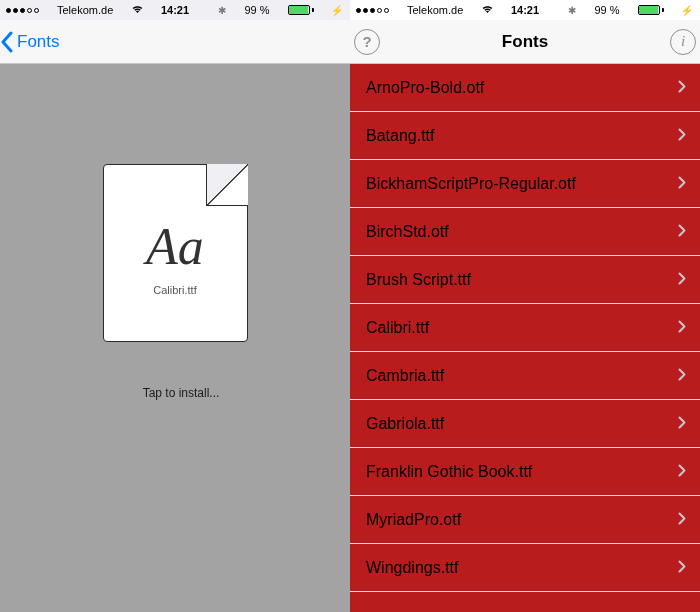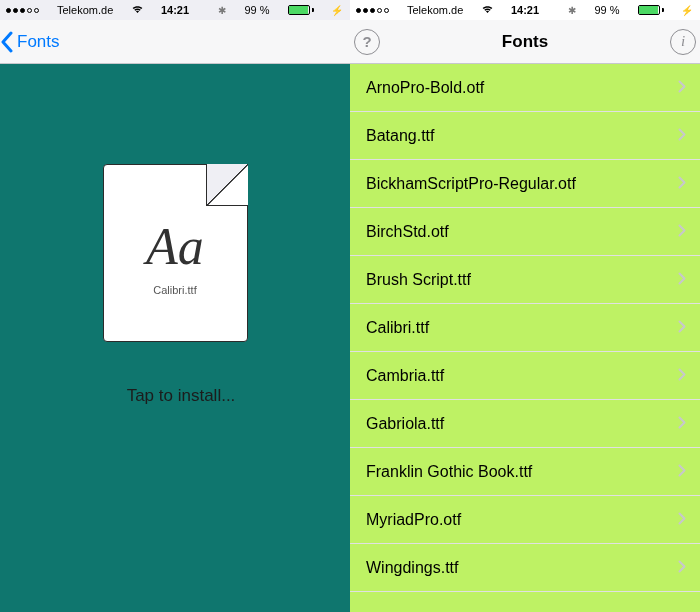--- a/index.html
+++ b/index.html
@@ -28,29 +28,29 @@
   .nav { height: 44px; background: #f7f7f8; border-bottom: 1px solid #c7c7cc; display: flex; align-items: center; position: relative; padding: 0 0; }
   .nav .back { display: flex; align-items: center; color: #007aff; font-size: 17px; cursor: pointer; }
   .nav .back svg { width: 13px; height: 22px; margin-right: 4px; }
   .nav .title { position: absolute; left: 50%; transform: translateX(-50%); font-size: 17px; font-weight: 600; color: #000; }
   .nav .cbtn { width: 26px; height: 26px; border: 1.5px solid #8e8e93; border-radius: 50%; display: flex; align-items: center; justify-content: center; color: #8e8e93; font-family: Georgia, serif; font-style: italic; font-size: 15px; cursor: pointer; }
   .nav .cbtn.q { font-weight: 600; font-family: Helvetica; font-style: normal; }
   .nav .l { margin-left: 4px; }
   .nav .r { margin-left: auto; margin-right: 4px; }
 
   
-  .body-left { flex: 1; display: flex; flex-direction: column; align-items: center; background: #0f766e; }
+  .body-left { flex: 1; display: flex; flex-direction: column; align-items: center; background: #a3a3a3; }
   .file-icon { margin-top: 100px; width: 145px; height: 178px; position: relative; background: #fff; border: 1px solid #2b2b2b; border-radius: 4px; display: flex; flex-direction: column; align-items: center; justify-content: center; }
   .file-icon .fold { position: absolute; right: -1px; top: -1px; width: 42px; height: 42px; background: linear-gradient(135deg, #efeff4 0%, #efeff4 49%, transparent 50%), linear-gradient(315deg, #fff 0%, #fff 48%, #2b2b2b 49%, #2b2b2b 52%, transparent 53%); border-left: 1px solid #2b2b2b; border-bottom: 1px solid #2b2b2b; }
   .file-icon .aa { font-family: Georgia, "Times New Roman", serif; font-style: italic; font-size: 52px; color: #323232; margin-top: 6px; }
   .file-icon .fname { font-size: 11px; color: #555; margin-top: 8px; }
-  .tap { margin-top: 44px; font-size: 17px; color: #1c1c1c; margin-left: 12px; }
-
-  
-  .list { flex: 1; background: #bef264; overflow: hidden; }
+  .tap { margin-top: 44px; font-size: 12px; color: #1c1c1c; margin-left: 12px; }
+
+  
+  .list { flex: 1; background: #b91c1c; overflow: hidden; }
   .row { height: 48px; padding: 0 14px 0 16px; display: flex; align-items: center; justify-content: space-between; border-bottom: 1px solid #e0e0e3; font-size: 16px; color: #000; cursor: pointer; }
   .row:first-child { border-top: 0; }
   .chev { color: #c7c7cc; }
   .chev svg { width: 8px; height: 13px; }
 </style>
 </head>
 <body>
 
 <div class="wrap">
 

